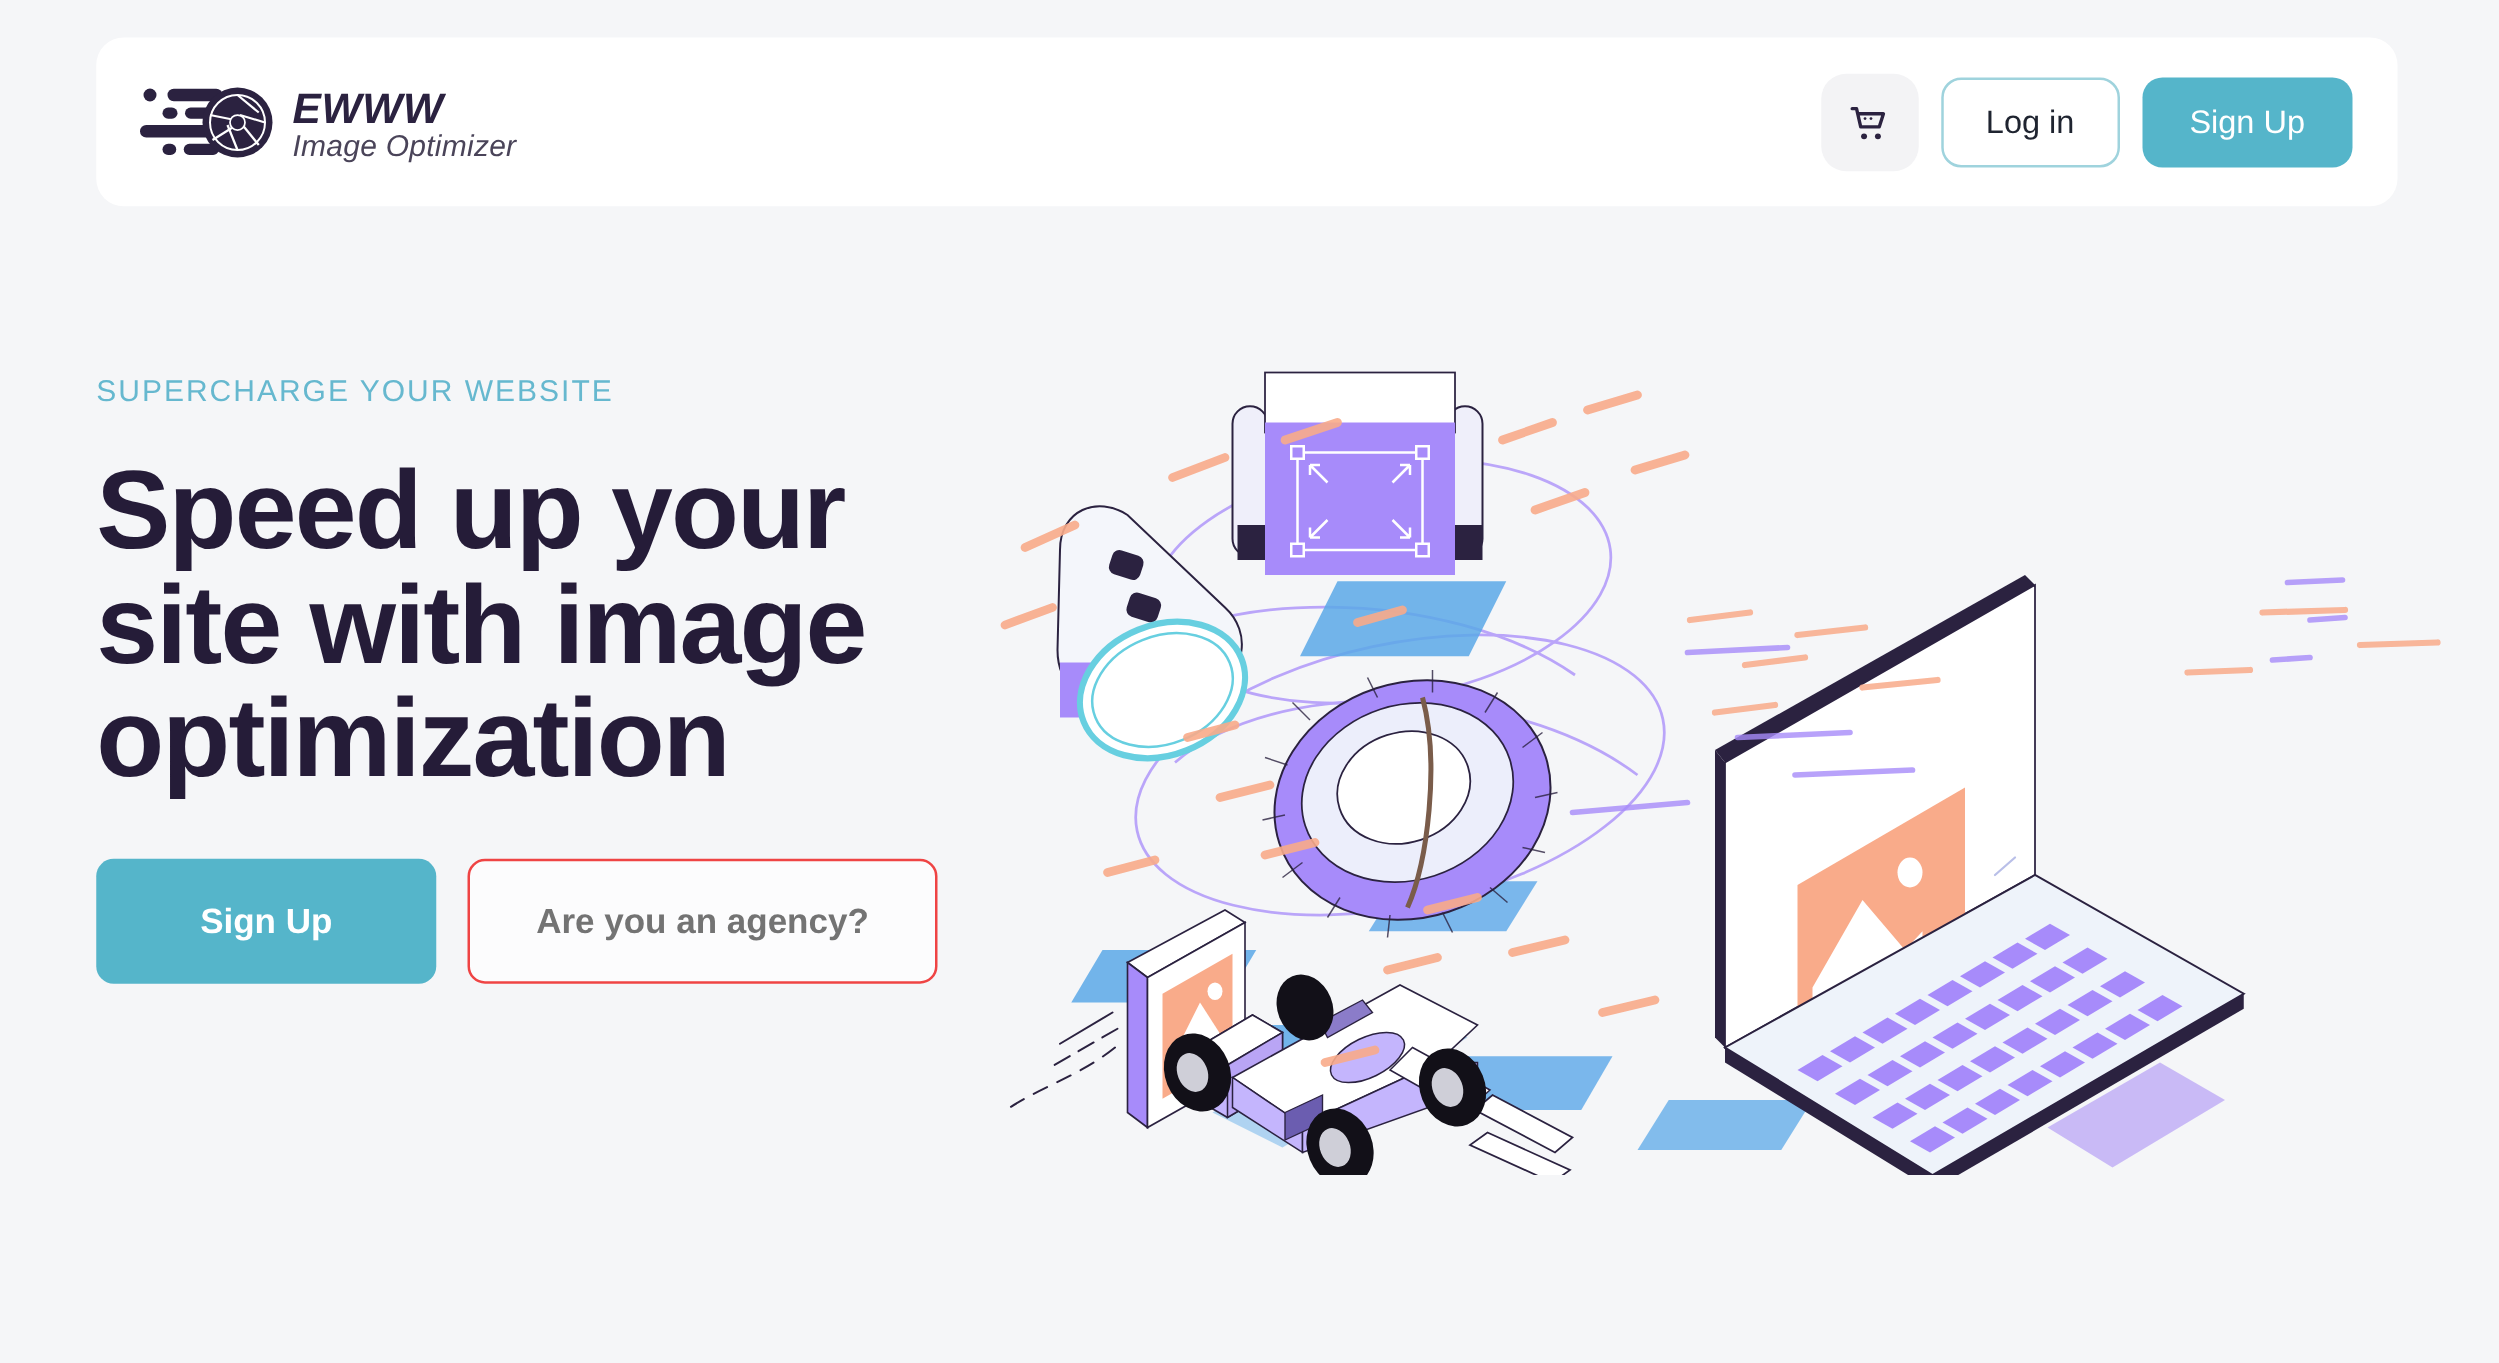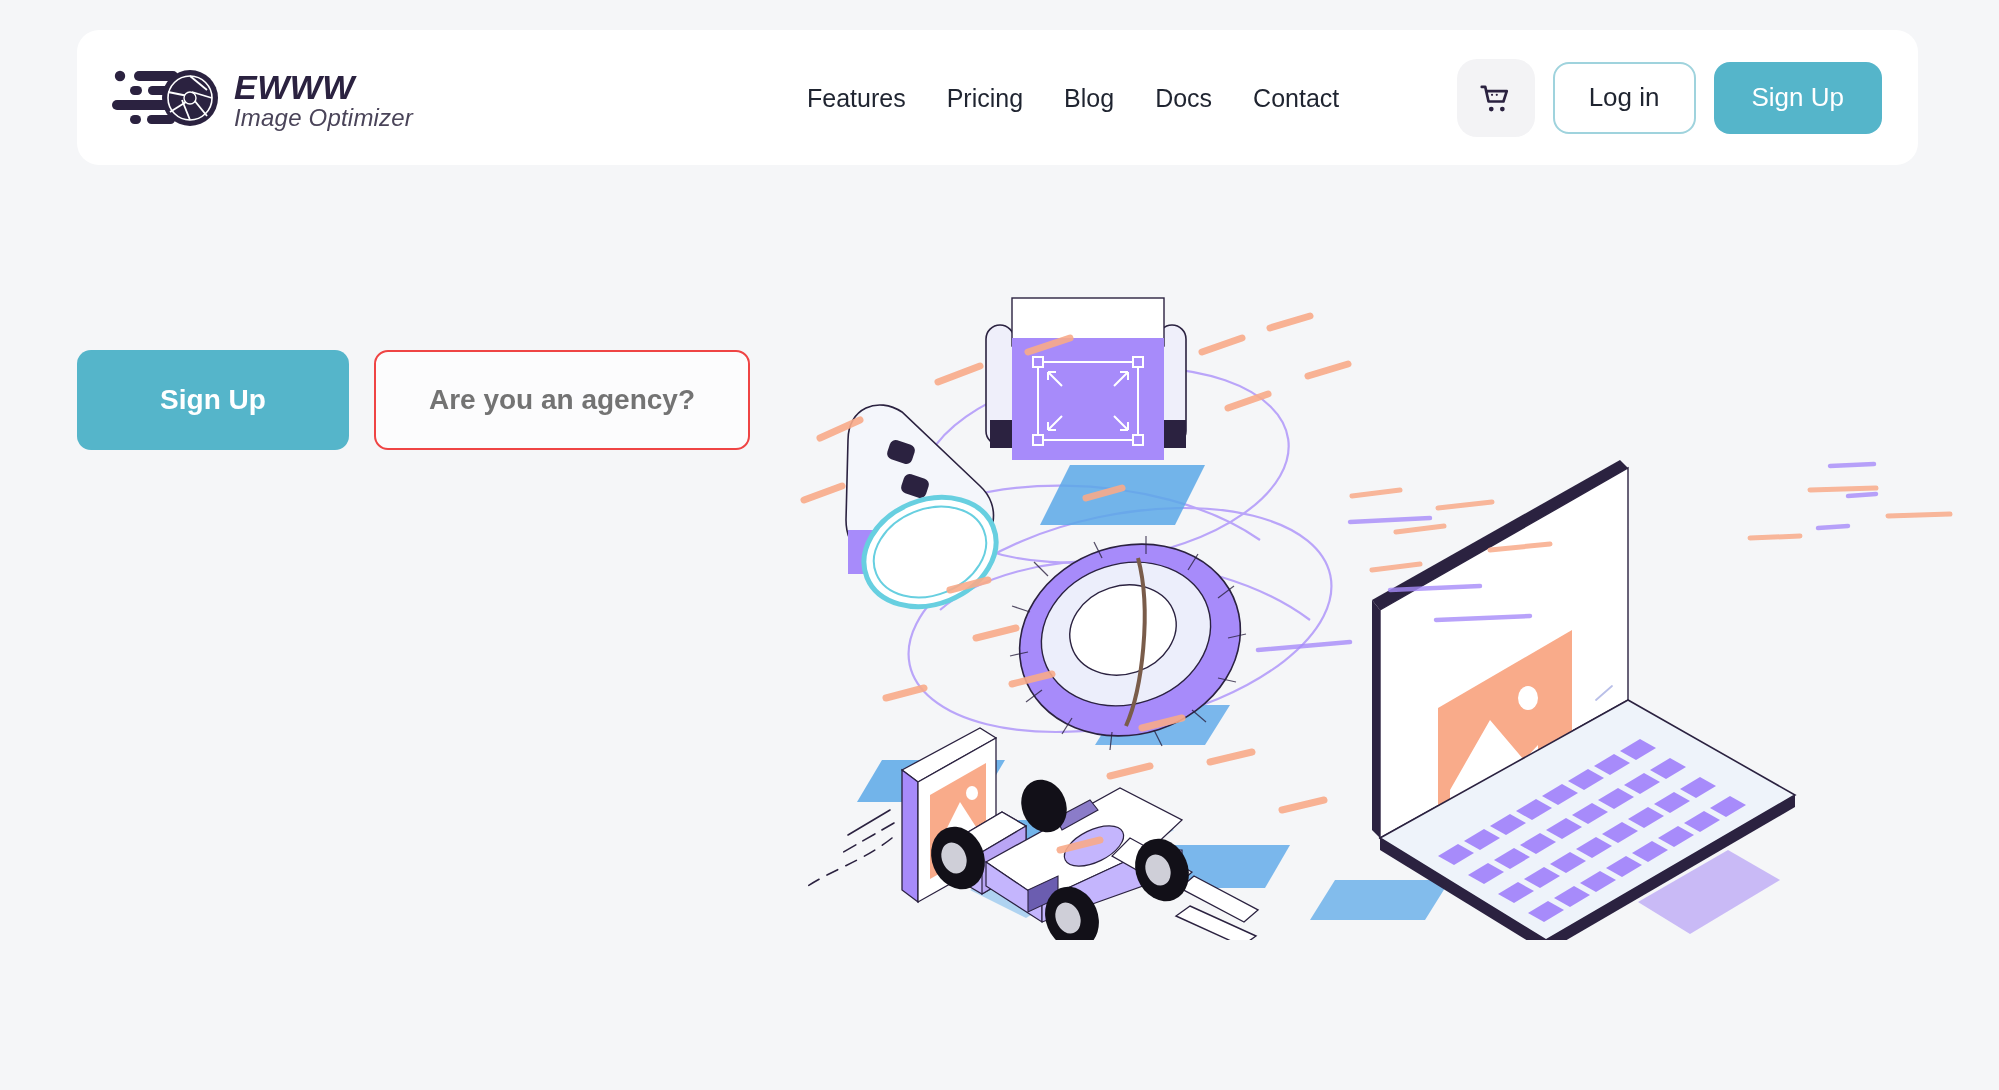--- a/index.html
+++ b/index.html
@@ -125,44 +125,39 @@
           </g>
           <circle cx="78" cy="32" r="6" fill="#2b2240" stroke="#ffffff" stroke-width="1.4"></circle>
         </g>
       </svg>
       <div class="logo-text">
         <div class="logo-title">EWWW</div>
         <div class="logo-sub">Image Optimizer</div>
       </div>
     </div>
 
-    <nav class="nav">
-      <a href="#">Features</a>
-      <a href="#">Pricing</a>
-      <a href="#">Blog</a>
-      <a href="#">Docs</a>
-      <a href="#">Contact</a>
-    </nav>
 
     <div class="header-actions">
       <button class="cart-btn">
         <svg width="38" height="38" viewBox="0 0 24 24" fill="none" stroke="#2b2240" stroke-width="1.7" stroke-linecap="round" stroke-linejoin="round">
           <path d="M3 5h2.2l2.1 9.2h9.4l2.1-6.6H6.4"></path>
           <circle cx="9" cy="19" r="1.5" fill="#2b2240" stroke="none"></circle>
           <circle cx="16" cy="19" r="1.5" fill="#2b2240" stroke="none"></circle>
           <circle cx="9.5" cy="10" r="0.7" fill="#2b2240" stroke="none"></circle>
           <circle cx="12.5" cy="10" r="0.7" fill="#2b2240" stroke="none"></circle>
         </svg>
       </button>
       <button class="login-btn">Log in</button>
       <button class="signup-btn-top">Sign Up</button>
     </div>
   </div>
 
   <div class="hero-left">
+    <div class="eyebrow">SUPERCHARGE YOUR WEBSITE</div>
+    <h1 class="hero-title">Speed up your site with image optimization</h1>
     <div class="hero-ctas">
       <button class="cta-primary">Sign Up</button>
       <button class="cta-secondary">Are you an agency?</button>
     </div>
   </div>
 
   <div class="hero-illustration">
     <svg width="1190" height="650" viewBox="0 0 1190 650">
 
       <g fill="none" stroke="#a78bfa" stroke-width="2.2" opacity="0.75">

